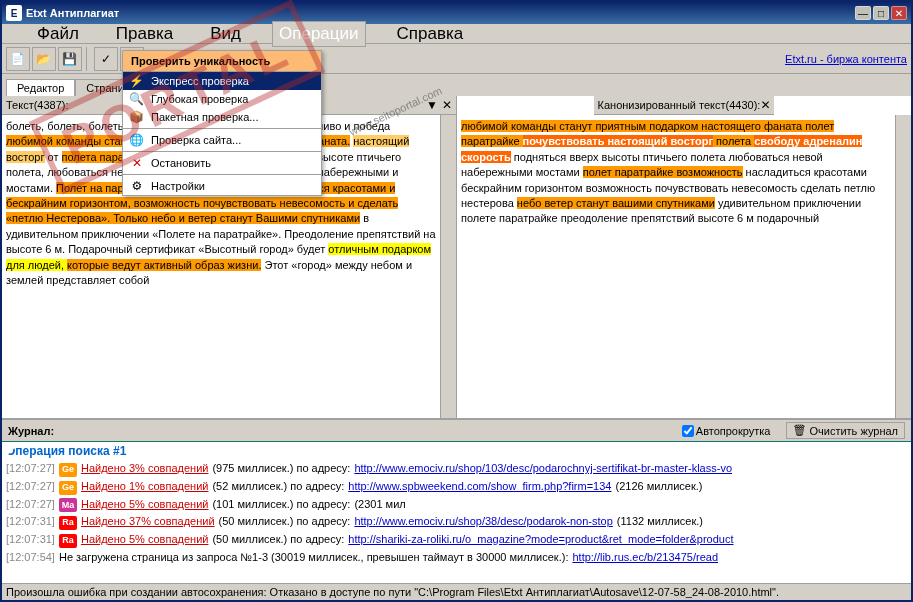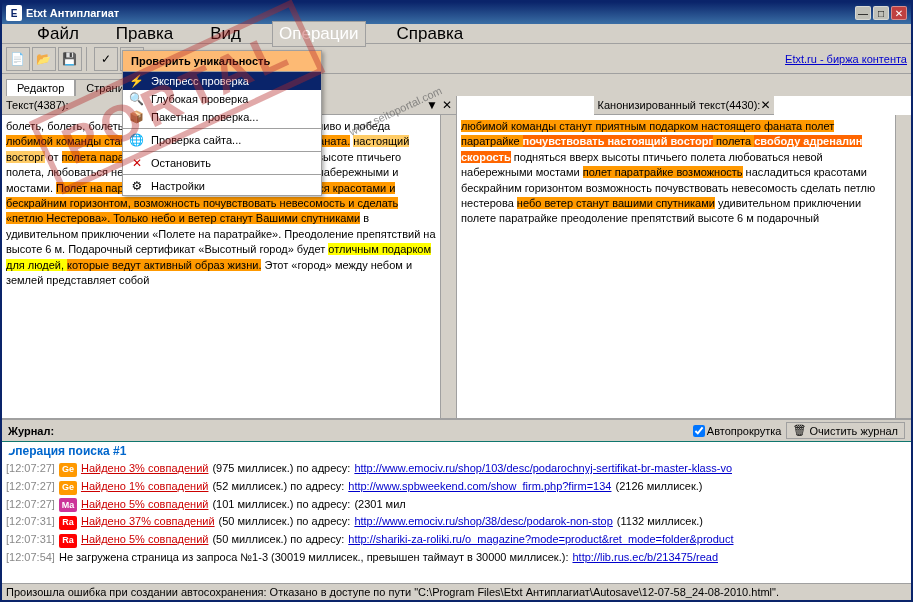--- a/index.html
+++ b/index.html
@@ -233,21 +233,21 @@
     .log-header {
       background: #d4d0c8;
       border-bottom: 1px solid #0f766e;
       padding: 2px 6px;
       display: flex;
       align-items: center;
       justify-content: space-between;
       flex-shrink: 0;
     }
     .log-header-left { font-size: 11px; font-weight: bold; }
-    .log-header-right { display: flex; align-items: center; gap: 4px; }
+    .log-header-right { display: flex; align-items: center; gap: 15px; }
     .checkbox-label { display: flex; align-items: center; gap: 2px; font-size: 11px; }
     .log-clear-btn {
       background: #d4d0c8;
       border: 1px solid #a0a0a0;
       padding: 1px 6px;
       font-size: 11px;
       cursor: pointer;
       display: flex;
       align-items: center;
       gap: 3px;

